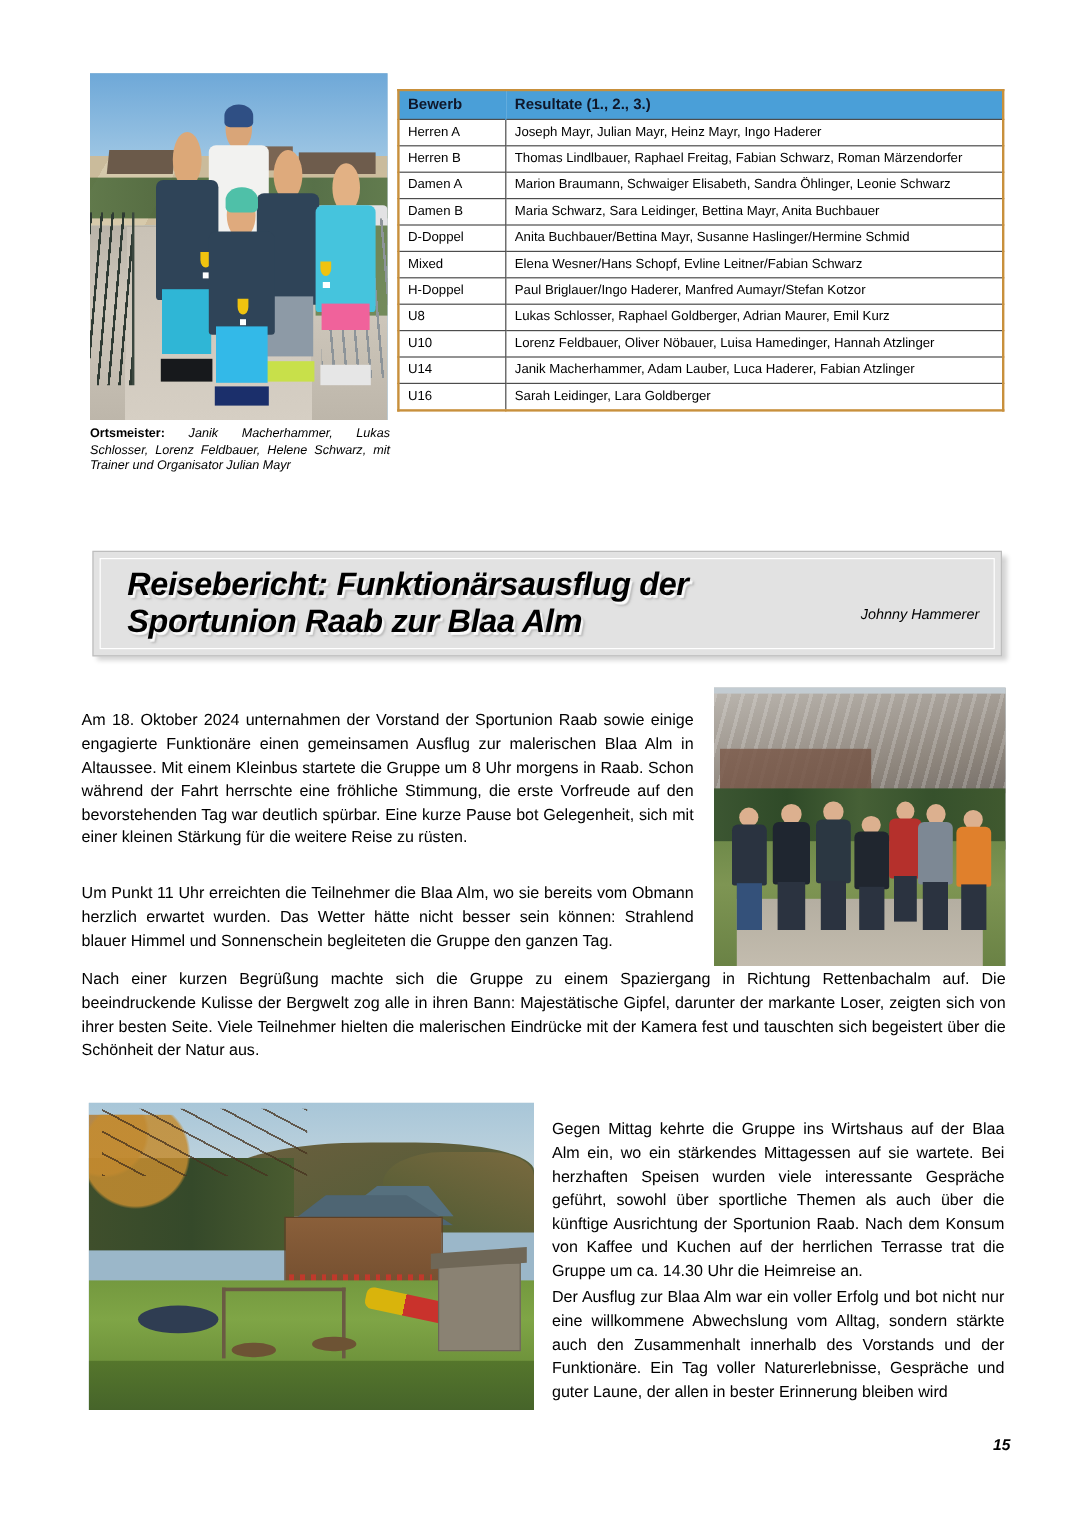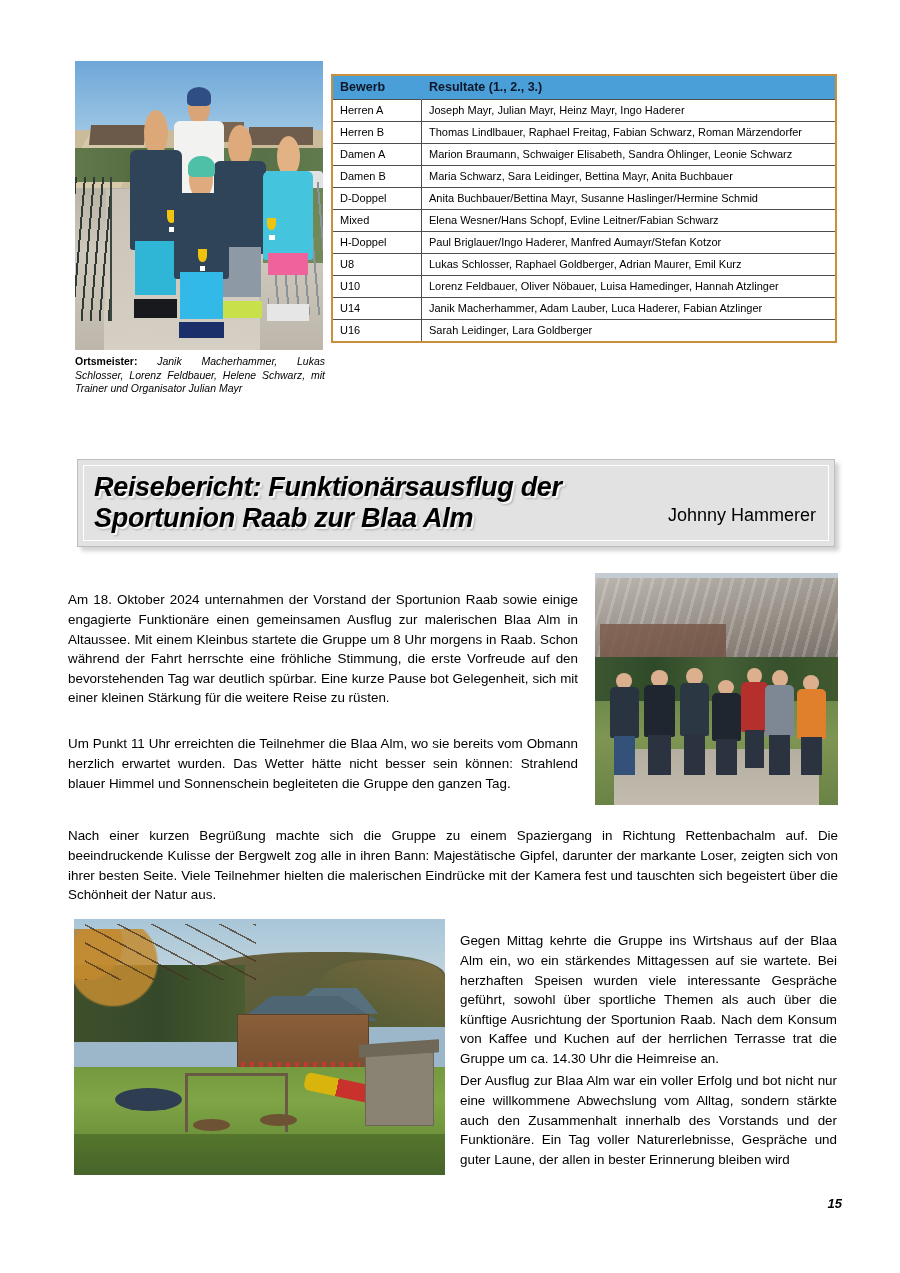--- a/index.html
+++ b/index.html
@@ -136,48 +136,49 @@
   }
   #article-header:after {
     content: "";
     position: absolute;
     left: 5px; top: 5px; right: 5px; bottom: 5px;
     border: 1px solid #ffffff;
     pointer-events: none;
   }
   #article-title {
     position: absolute;
-    left: 16px;
+    left: 28px;
     top: 12px;
     width: 520px;
     font-size: 27px;
     line-height: 31px;
     font-weight: bold;
     font-style: italic;
     letter-spacing: -0.3px;
     text-shadow: 2px 2px 1px rgba(255,255,255,.95), 3px 3px 2px rgba(130,130,130,.55);
   }
   #article-author {
     position: absolute;
     right: 18px;
     top: 45px;
-    font-size: 18px;
+    font-size: 12px;
     text-align: center;
+    font-style: italic;
   }
 
   
   .body-text {
     position: absolute;
     font-size: 13.4px;
     line-height: 19.6px;
     text-align: justify;
   }
   #para-1 { left: 68px; top: 577px; width: 510px; }
   #para-2 { left: 68px; top: 721px; width: 510px; }
-  #para-3 { left: 68px; top: 813px; width: 770px; }
+  #para-3 { left: 68px; top: 793px; width: 770px; }
   #para-4 { left: 460px; top: 918px; width: 377px; }
   #para-5 { left: 460px; top: 1058px; width: 377px; }
 
   
   #float-hikers {
     float: right;
     width: 248px;
     height: 0;
     shape-outside: none;
   }

